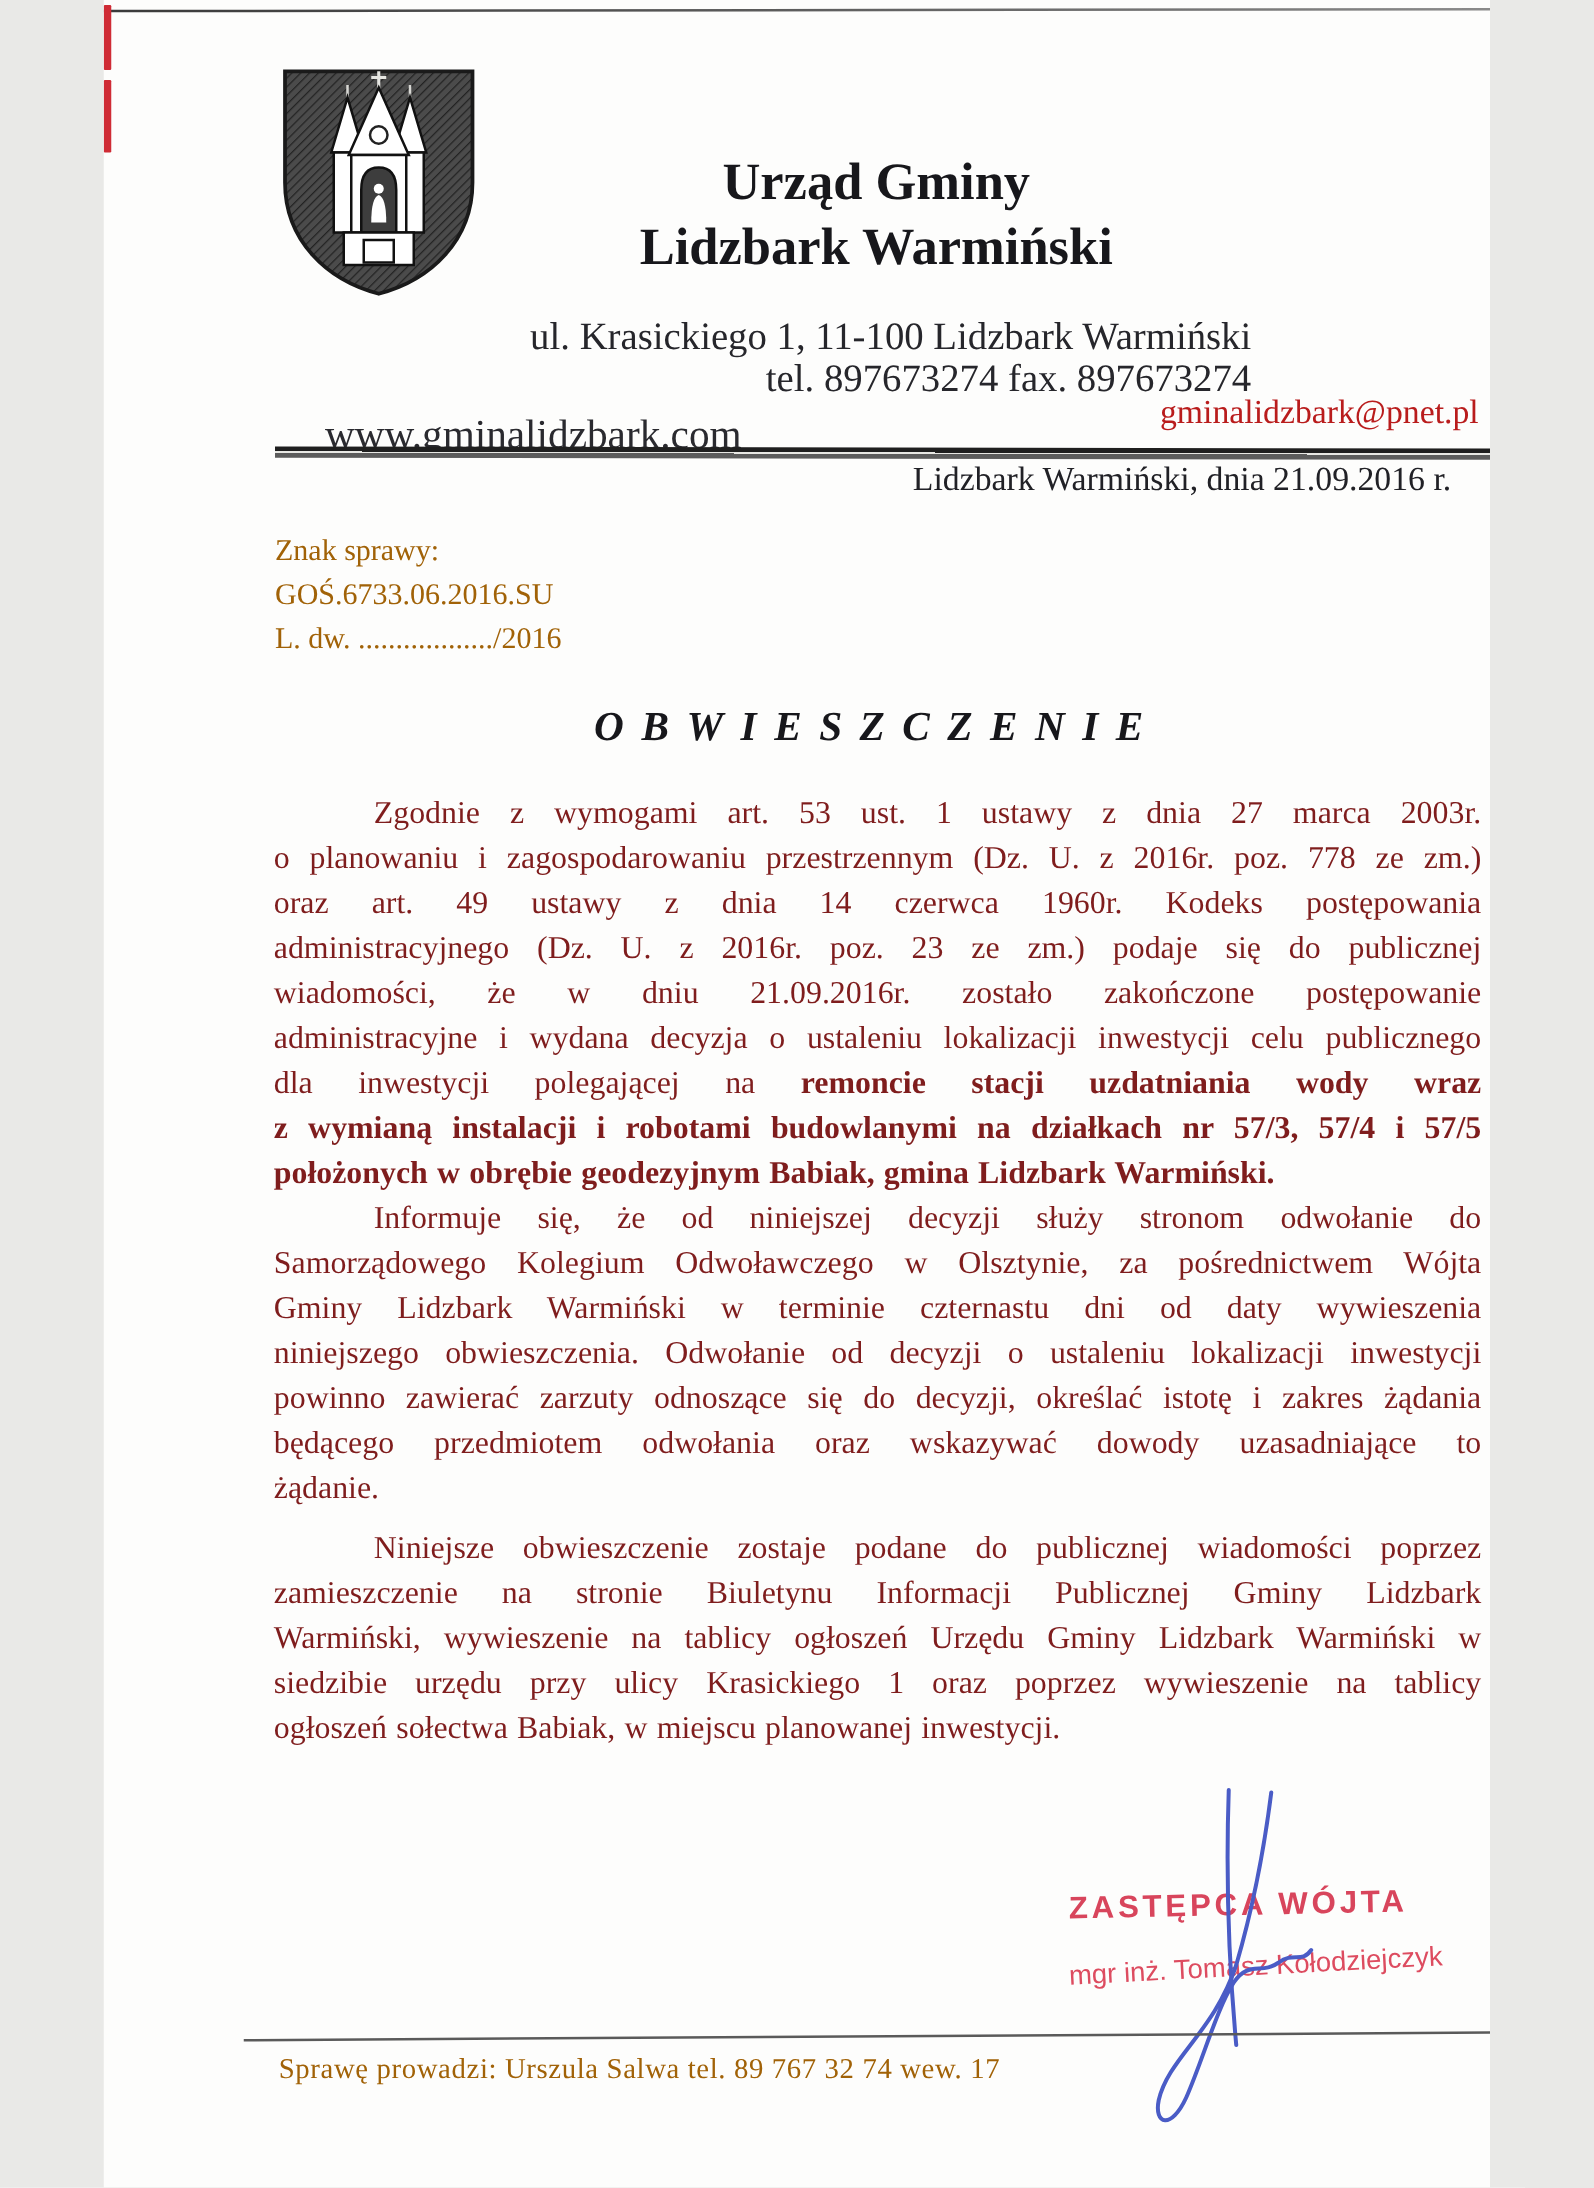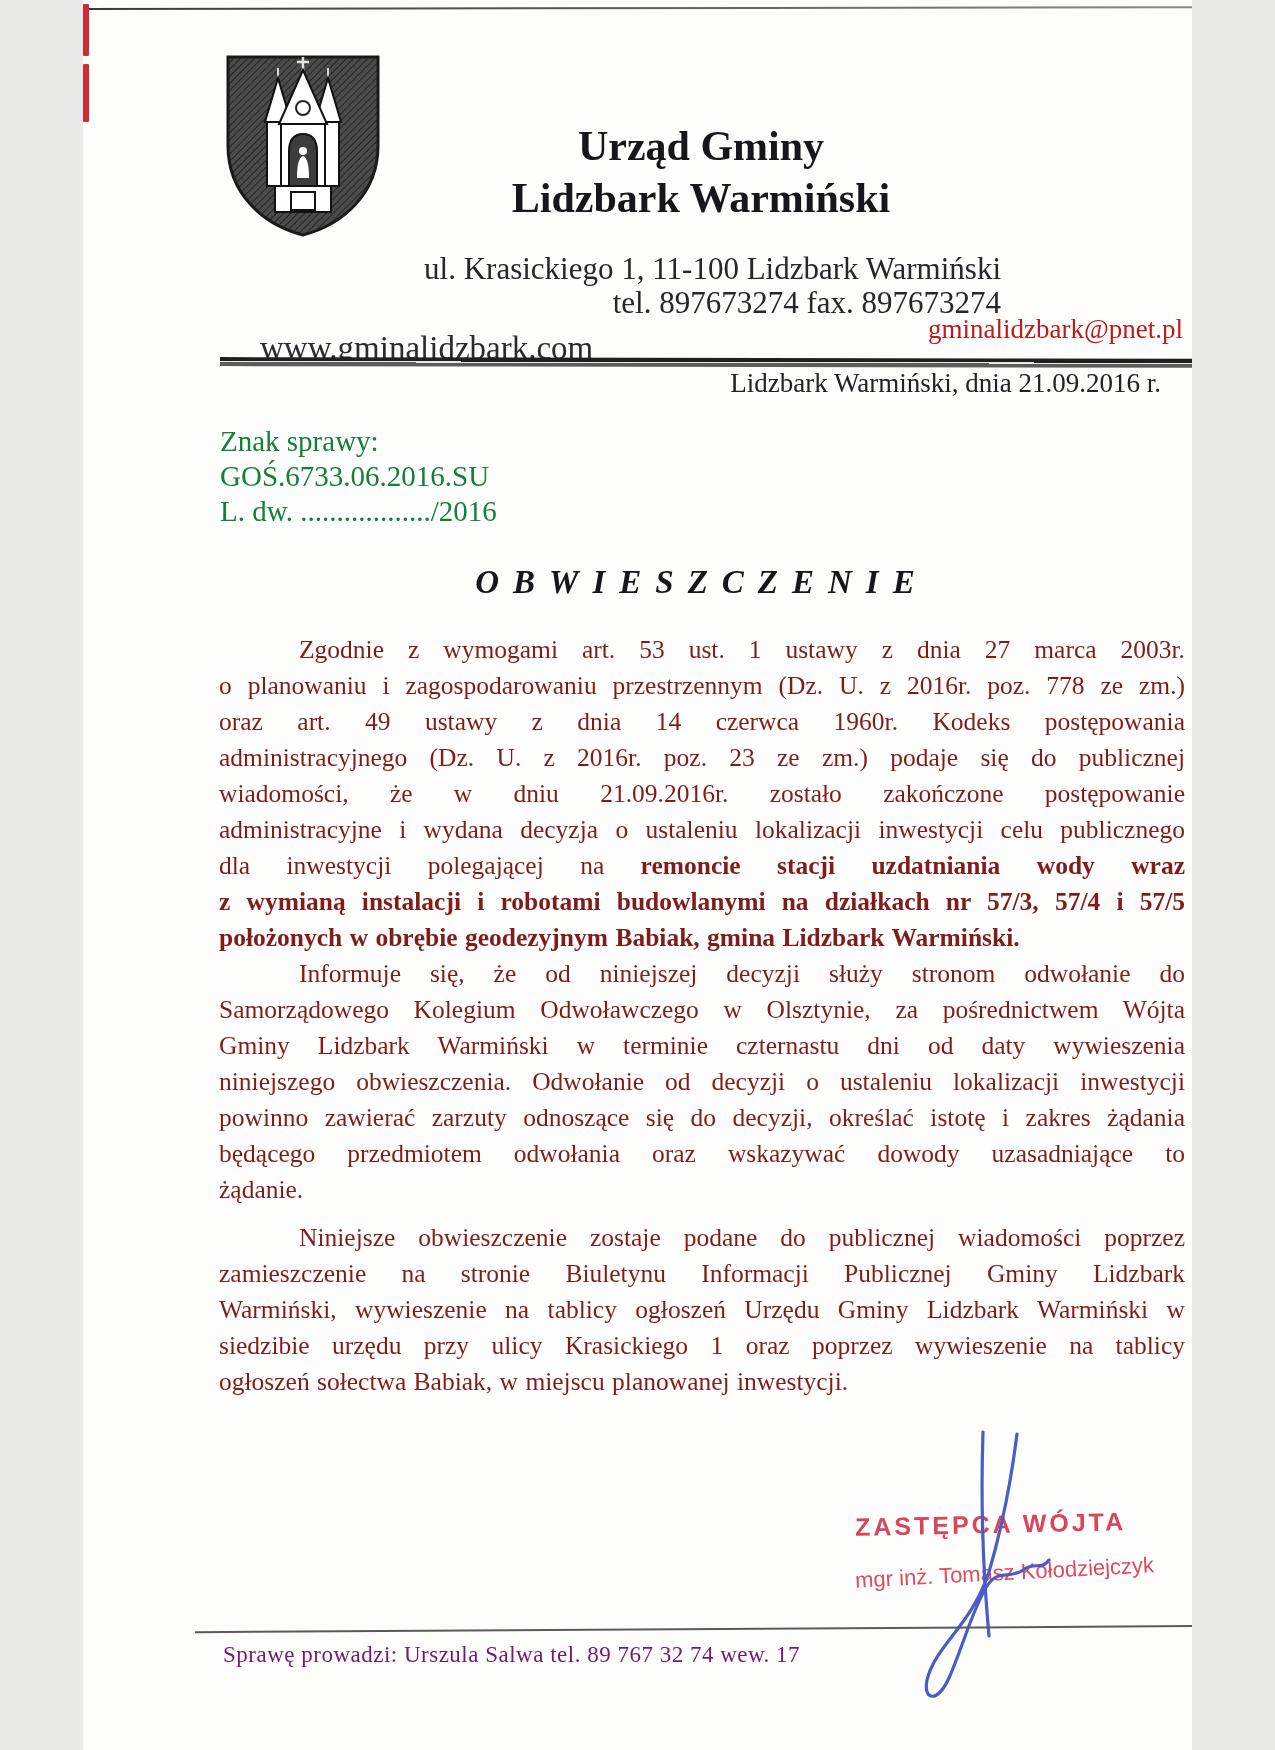--- a/index.html
+++ b/index.html
@@ -23,22 +23,22 @@
   .addr { position:absolute; left:318px; top:252px; width:600px; text-align:right;
     font-size:31px; line-height:34px; color:#26262b; }
   .website { position:absolute; left:137px; top:330px; font-size:33px; color:#2a2a2f;margin-left:40px; }
   .email { position:absolute; left:600px; top:314px; width:500px; text-align:right;
     font-size:27px; color:#b91c1c; }
   .rule { position:absolute; left:137px; top:358px; width:1010px; height:9px;
     background:linear-gradient(#1f1f1f 0 44%, #e8e8e4 44% 56%, #5c5c5c 56% 100%);
     transform:rotate(0.1deg); }
   .dateline { position:absolute; left:476px; top:368px; width:602px; text-align:right;
     font-size:27px; color:#212126; }
-  .case-block { position:absolute; left:137px; top:424px; font-size:29px;
-    line-height:35px; color:#15803d; }
+  .case-block { position:absolute; left:137px; top:424px; font-size:24px;
+    line-height:35px; color:#a16207; }
 
   
   .doc-title { position:absolute; left:136px; top:564px; width:966px; text-align:center;
     font-size:33px; font-weight:bold; font-style:italic; letter-spacing:14px;
     color:#17171b; }
 
   
   .body-text { position:absolute; left:136px; top:632px; width:966px;
     font-size:25.5px; line-height:36px; color:#7f1d1d; word-spacing:1px; }
   .jline { text-align:justify; text-align-last:justify; white-space:nowrap; }
@@ -53,21 +53,21 @@
     transform:rotate(-1.2deg); }
   .stamp-name { position:absolute; left:772px; top:1560px; font-size:22px;
     color:#dd4c60; font-family:"Liberation Sans","DejaVu Sans",sans-serif;
     transform:rotate(-3deg); }
   .signature-svg { position:absolute; left:728px; top:1424px; width:240px; height:290px; }
 
   
   .footer-line { position:absolute; left:112px; top:1628px; width:1040px; height:2px;
     background:#5a5a5a; transform:rotate(-0.35deg); }
   .footer-note { position:absolute; left:140px; top:1642px; font-size:23px;
-    color:#701a75; letter-spacing:0.5px; }
+    color:#a16207; letter-spacing:0.5px; }
 </style>
 </head>
 <body>
 
 <div class="page">
 
   <div class="scanline-top"></div>
   <div class="edge-mark m1"></div>
   <div class="edge-mark m2"></div>
 

